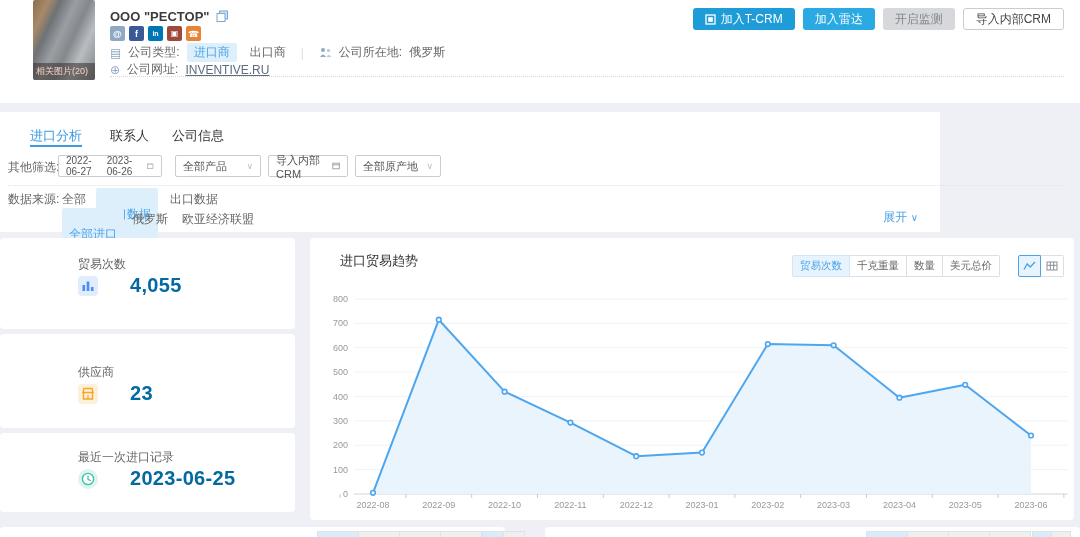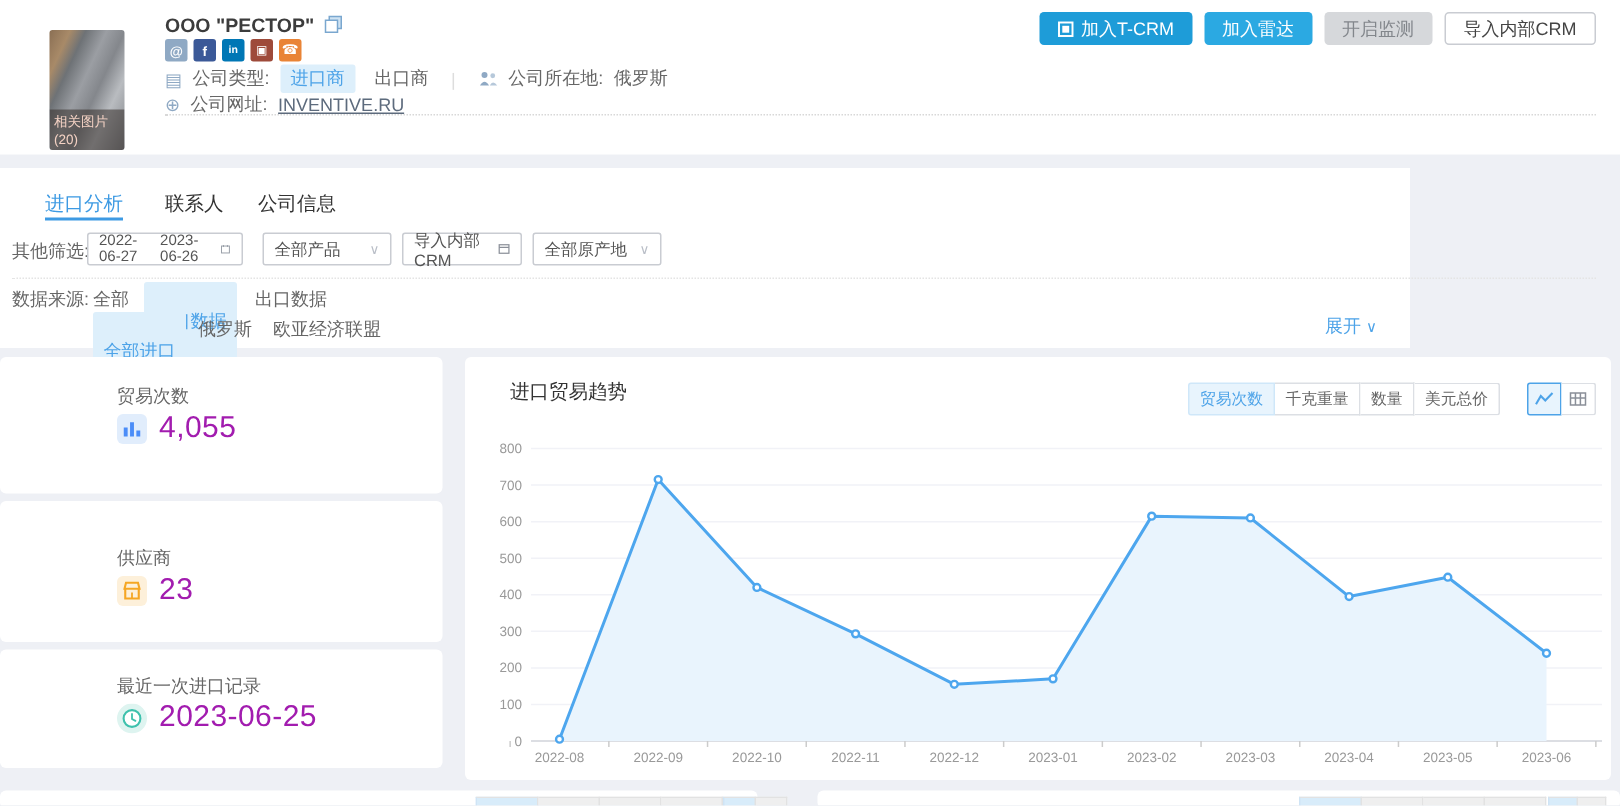--- a/index.html
+++ b/index.html
@@ -16,21 +16,21 @@
     padding:0 12px;cursor:pointer;border:none;gap:5px;}
   .btn-primary{background:#1e9cd8;color:#fff;}
   .btn-primary2{background:#2ba9e2;color:#fff;}
   .btn-disabled{background:#d6d8db;color:#82868b;}
   .btn-plain{background:#fff;color:#444;border:1px solid #c9ccd2;}
   .tab{position:absolute;font-size:13px;color:#333;cursor:pointer;}
   .tab.active{color:#3d9ae3;}
   .soc{width:15px;height:15px;border-radius:2px;display:flex;align-items:center;justify-content:center;
     color:#fff;font-size:9px;font-weight:bold;}
   .statlab{font-size:12px;color:#666;}
-  .statval{font-size:20px;color:#a21caf;font-weight:400;letter-spacing:.3px;}
+  .statval{font-size:20px;color:#0369a1;font-weight:700;letter-spacing:.3px;margin-left:24px;}
   .seg{display:flex;position:absolute;}
   .seg span{height:22px;box-sizing:border-box;border:1px solid #dcdfe4;border-left:none;
     display:flex;align-items:center;padding:0 7px;font-size:10.5px;color:#666;background:#fff;cursor:pointer;}
   .seg span:first-child{border-left:1px solid #dcdfe4;border-radius:2px 0 0 2px;}
   .seg span:last-child{border-radius:0 2px 2px 0;}
   .seg span.on{background:#e8f4fd;color:#4da3e8;border-color:#cfe7f9;}
   .icobtn{width:23px;height:22px;box-sizing:border-box;border:1px solid #dcdfe4;background:#fff;
     display:flex;align-items:center;justify-content:center;cursor:pointer;}
   .icobtn.on{border-color:#4da3e8;background:#e8f4fd;}
   .dotted{border-top:1px dotted #d8d8d8;position:absolute;}
@@ -38,21 +38,21 @@
   .sliver i{display:block;width:40px;border:1px solid #e2e2e2;border-left:none;background:#efefef;}
   .sliver i:first-child{border-left:1px solid #cfe4f5;background:#d8ecfa;}
 </style>
 </head>
 <body>
 
 <div class="screen">
 
   <div class="card" style="left:0;top:0;width:1080px;height:103px;border-radius:0;">
 
-    <div class="abs" style="left:33px;top:20px;width:50px;height:80px;border-radius:2px;overflow:hidden;
+    <div class="abs" style="left:33px;top:0;width:62px;height:80px;border-radius:2px;overflow:hidden;
          background:linear-gradient(115deg,#8a6f54 0%,#a88a68 16%,#6e7276 28%,#9b9ea3 44%,#84878c 58%,#b9bcc0 74%,#7d8085 100%);">
       <div class="abs" style="left:0;bottom:0;width:100%;background:rgba(55,48,44,.55);color:#f4d2c4;
            font-size:9px;padding:2px 3px;box-sizing:border-box;">相关图片(20)</div>
     </div>
 
     <div class="abs" style="left:110px;top:9px;display:flex;align-items:center;gap:6px;">
       <span style="font-size:13px;color:#3c3c3c;font-weight:600;">OOO "PECTOP"</span>
       <svg width="13" height="13" viewBox="0 0 13 13">
         <rect x="3.5" y="1" width="8" height="8" fill="#cfe3f3" stroke="#7aa7cf"></rect>
         <rect x="1" y="3.5" width="8" height="8" fill="#fff" stroke="#7aa7cf"></rect>

